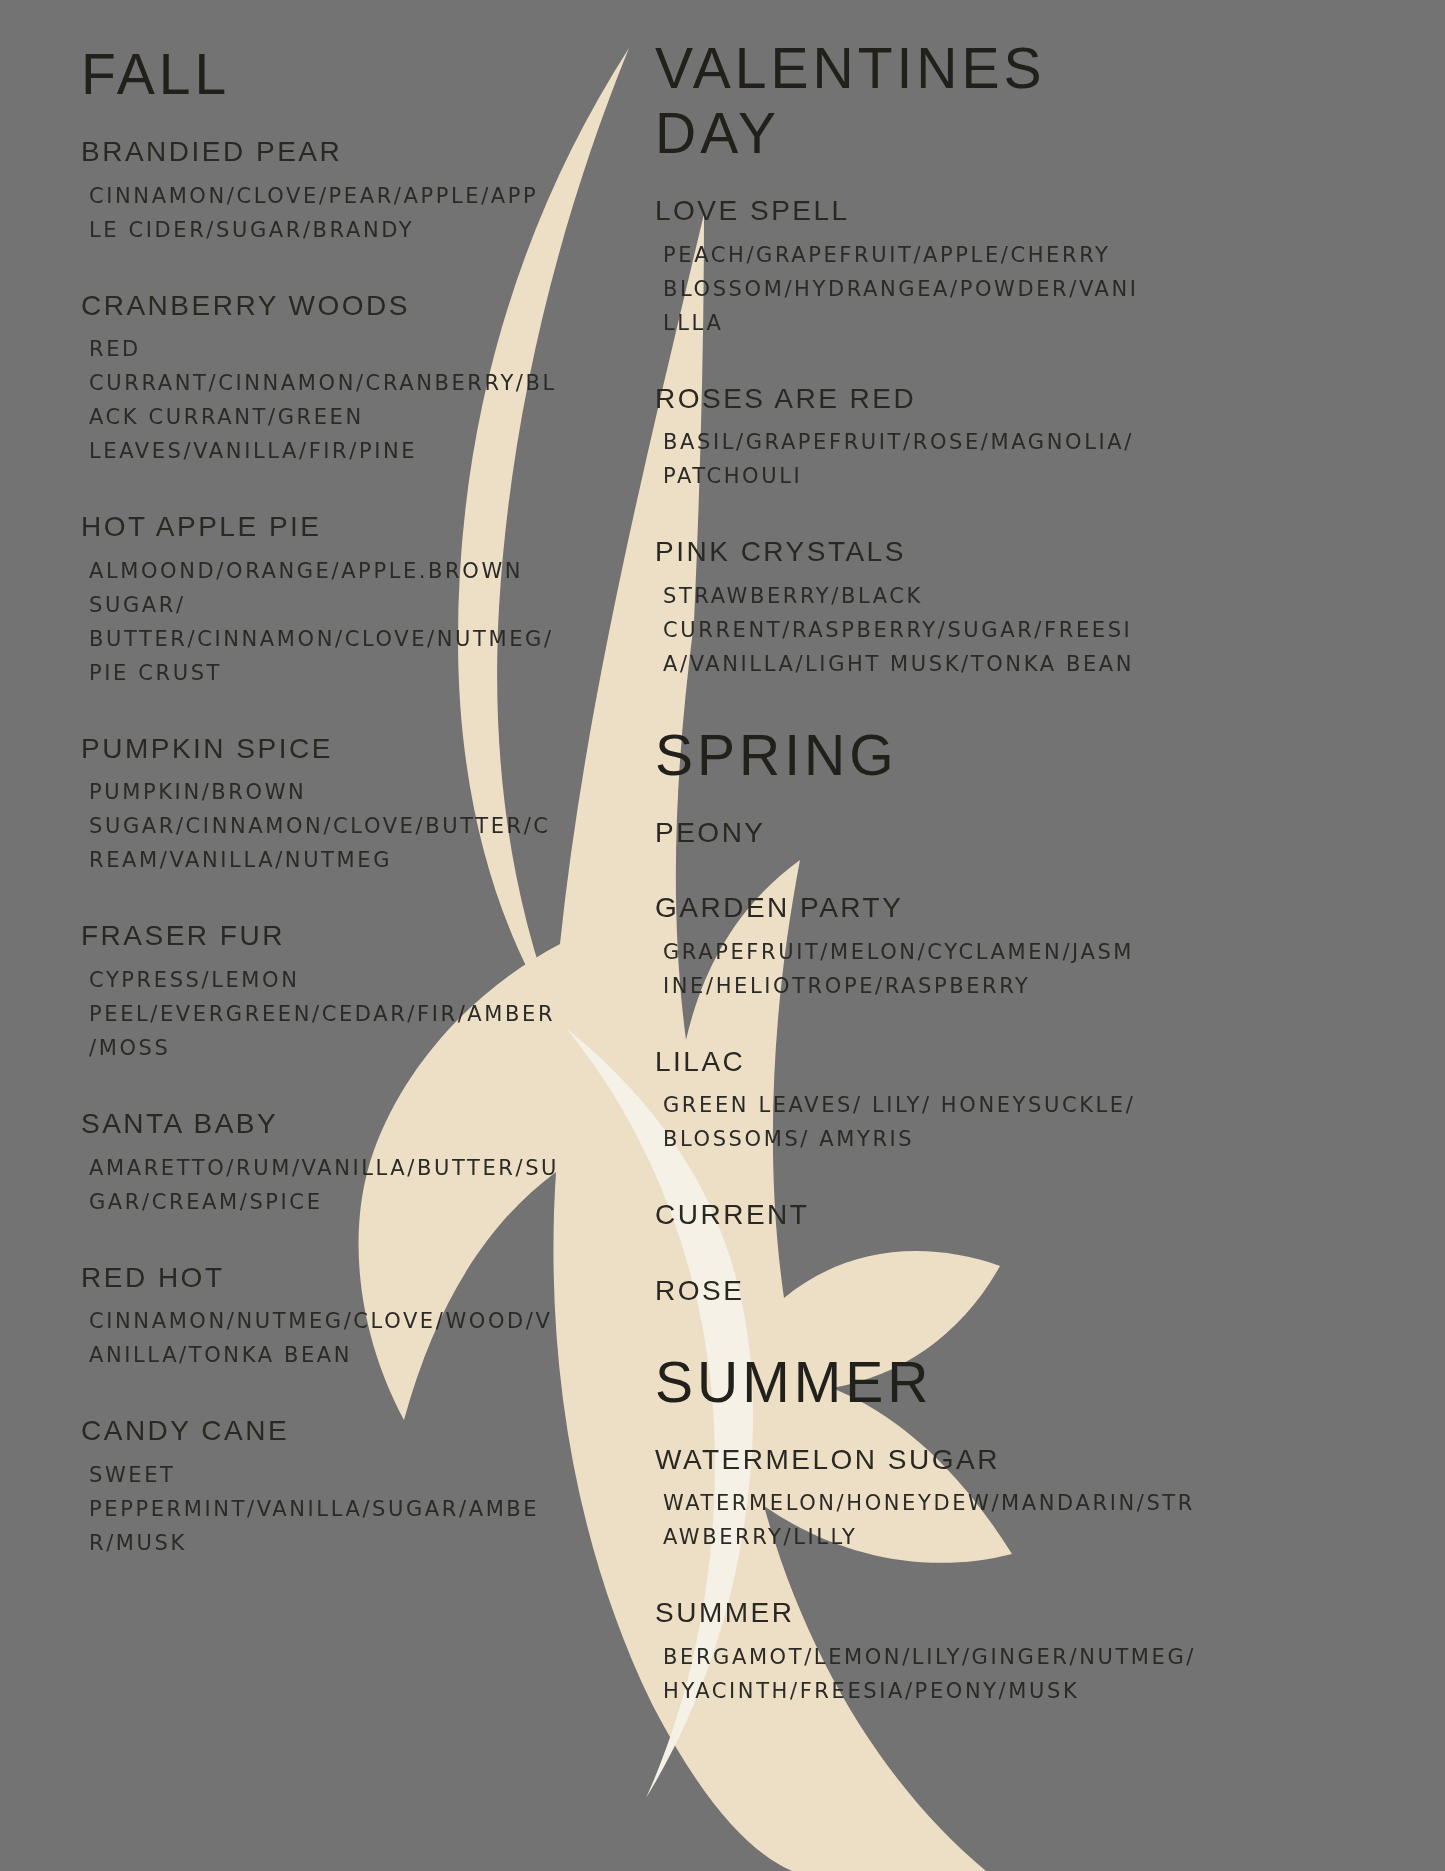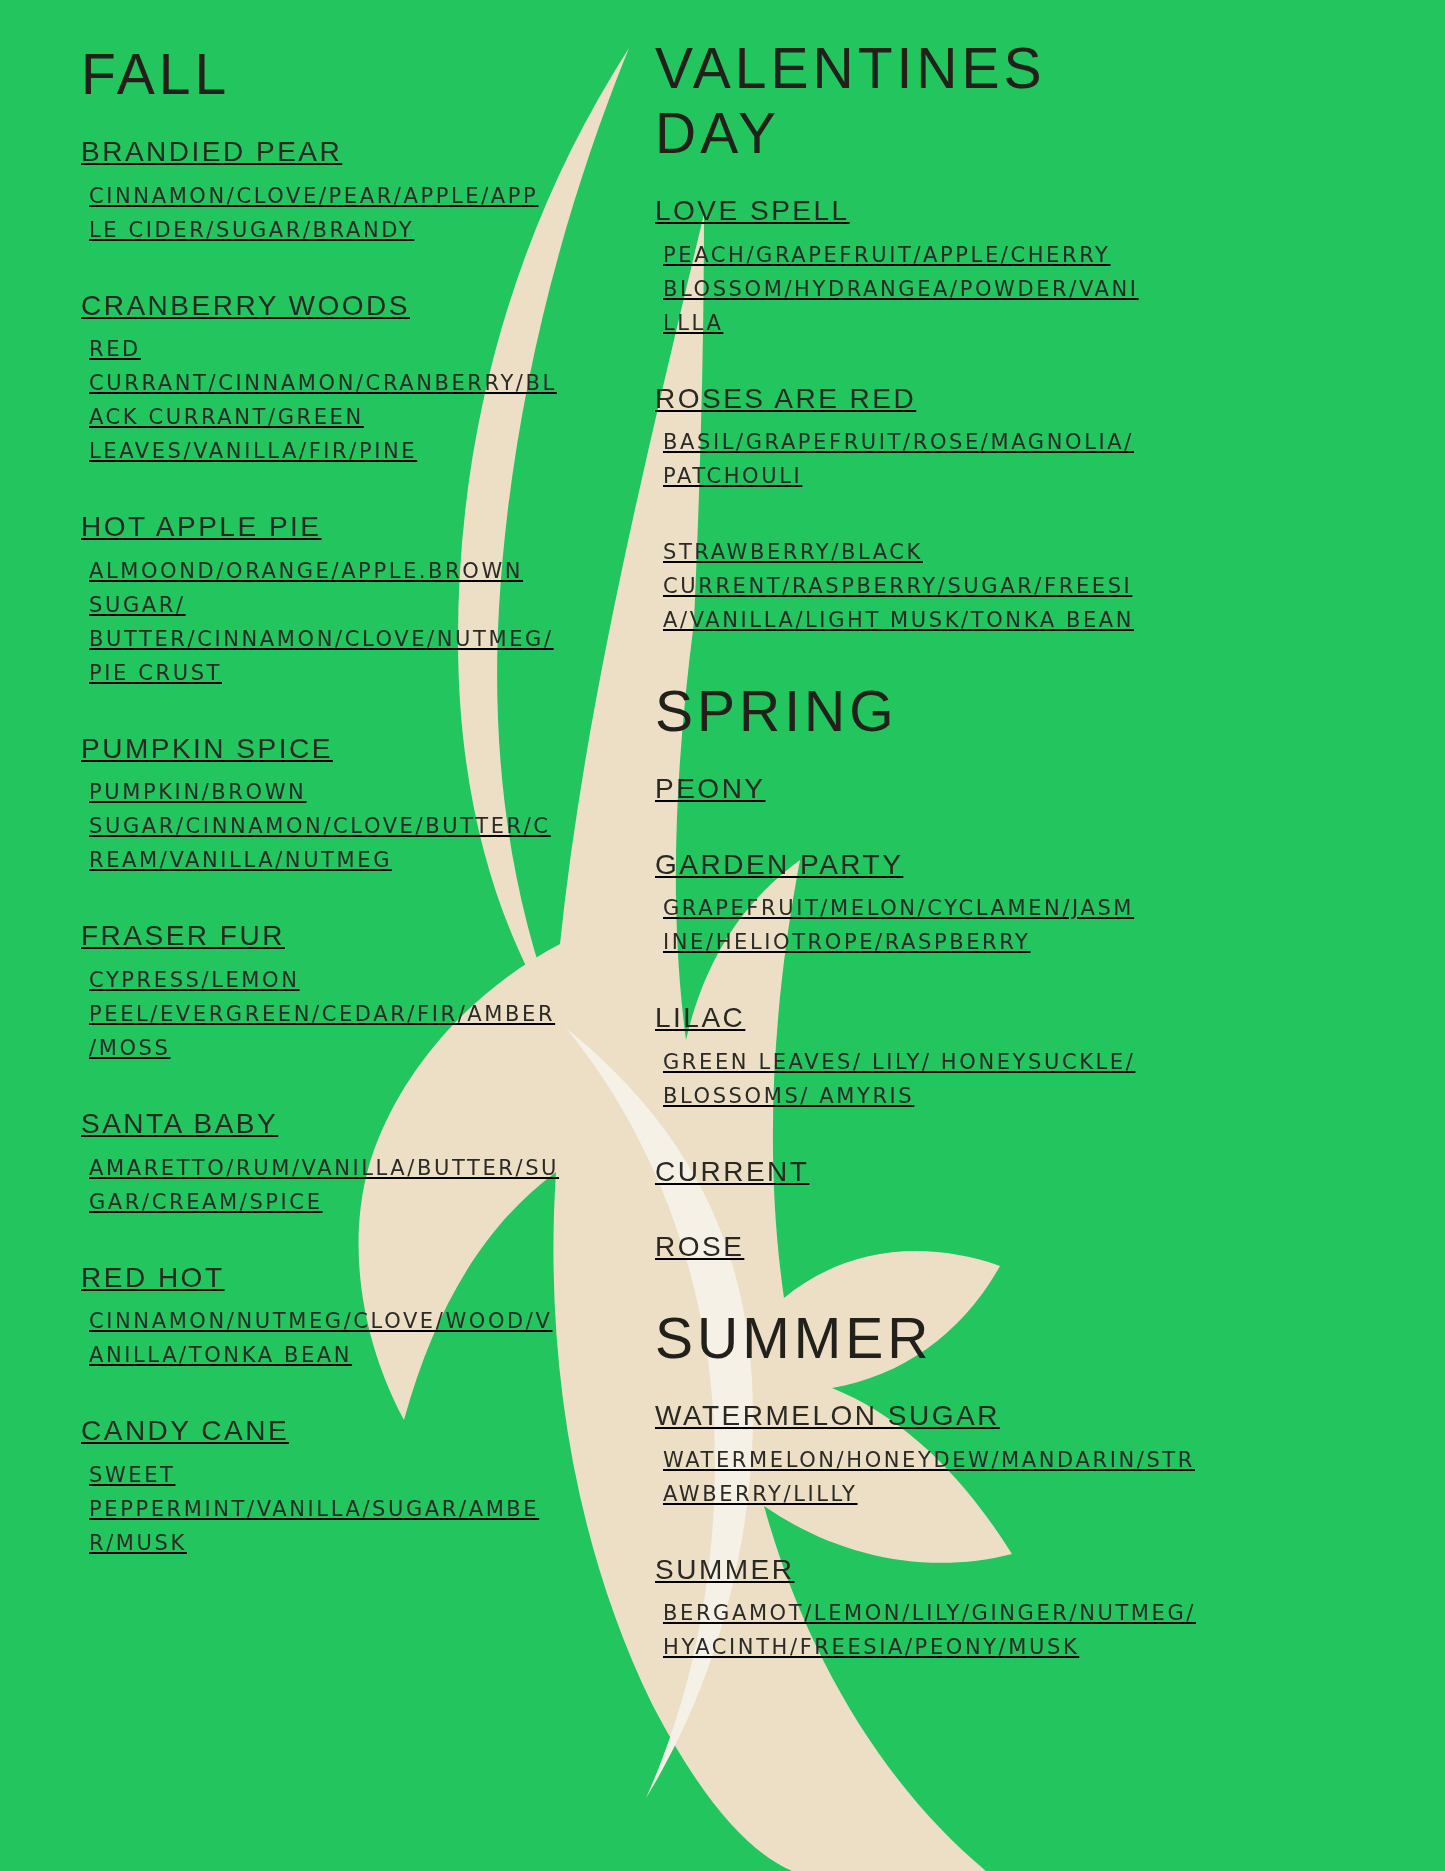--- a/index.html
+++ b/index.html
@@ -1,40 +1,40 @@
 <!DOCTYPE html>
 <html><head>
 <meta charset="utf-8">
 <style>
   html,body{margin:0;padding:0;}
   .page{
     position:relative;
     width:1445px;height:1871px;
-    background:#22c55e;
+    background:#737373;
     overflow:hidden;
     font-family:"Liberation Sans",sans-serif;
   }
   .flourish{
     position:absolute;left:0;top:0;width:1445px;height:1871px;
     z-index:0;pointer-events:none;
   }
   .col{position:absolute;top:0;z-index:1;}
   .col-left{left:81px;width:510px;padding-top:30px;}
   .col-right{left:655px;width:565px;padding-top:24px;}
   .season-section{margin-bottom:8px;}
   .season{
     font-size:57px;
     font-weight:400;
     letter-spacing:4px;
     line-height:1.14;
     margin:12px 0 28px 0;
     color:#21201b;
     white-space:pre-line;
   }
-  .scent{margin-bottom:42px;text-decoration:underline;}
+  .scent{margin-bottom:42px;}
   .scent-name{
     font-size:28px;
     font-weight:400;
     letter-spacing:2.5px;
     line-height:1.2;
     margin:0 0 10px 0;
     color:#2a2822;
   }
   .scent-notes{
     font-family:"DejaVu Sans",sans-serif;
@@ -155,20 +155,21 @@
 LLLA</p>
       </div>
 
       <div class="scent">
         <h2 class="scent-name">ROSES ARE RED</h2>
         <p class="scent-notes">BASIL/GRAPEFRUIT/ROSE/MAGNOLIA/
 PATCHOULI</p>
       </div>
 
       <div class="scent">
+        <h2 class="scent-name">PINK CRYSTALS</h2>
         <p class="scent-notes">STRAWBERRY/BLACK
 CURRENT/RASPBERRY/SUGAR/FREESI
 A/VANILLA/LIGHT MUSK/TONKA BEAN</p>
       </div>
     </section>
 
     <section class="season-section">
       <h1 class="season">SPRING</h1>
 
       <div class="scent">

